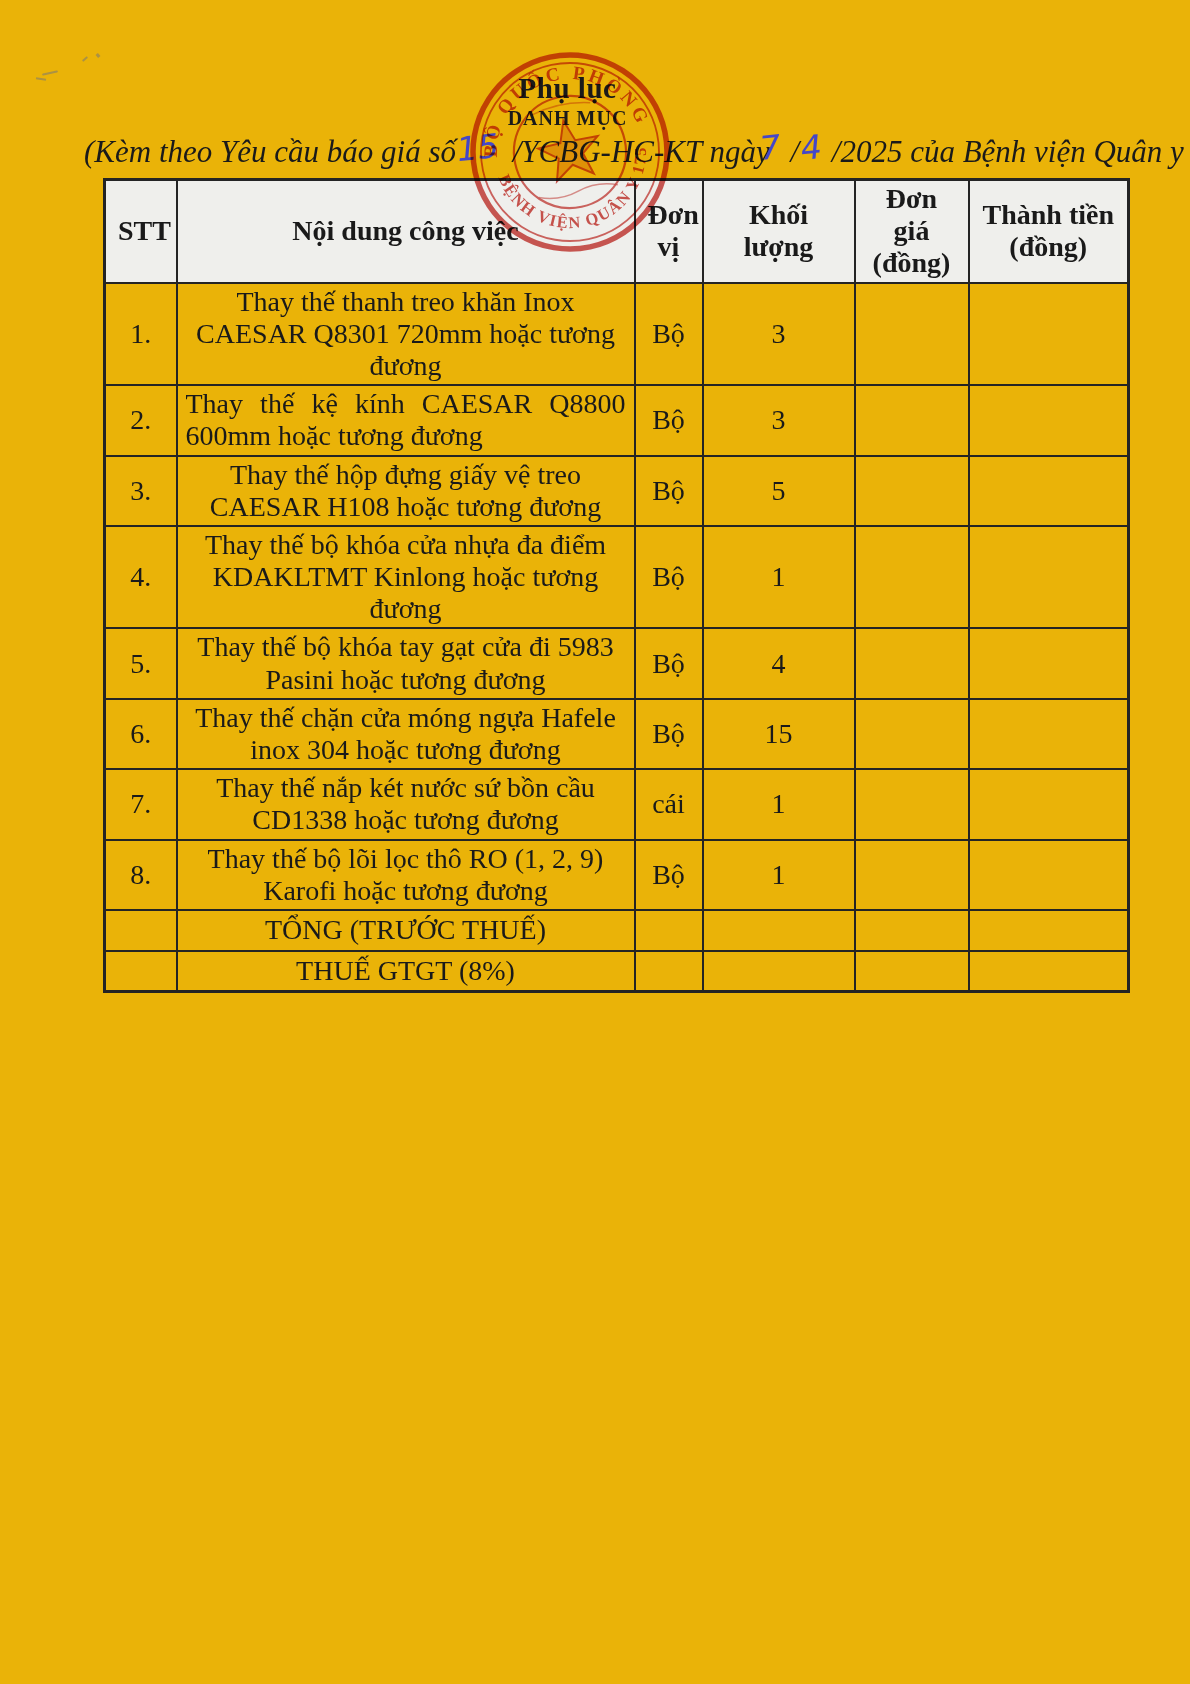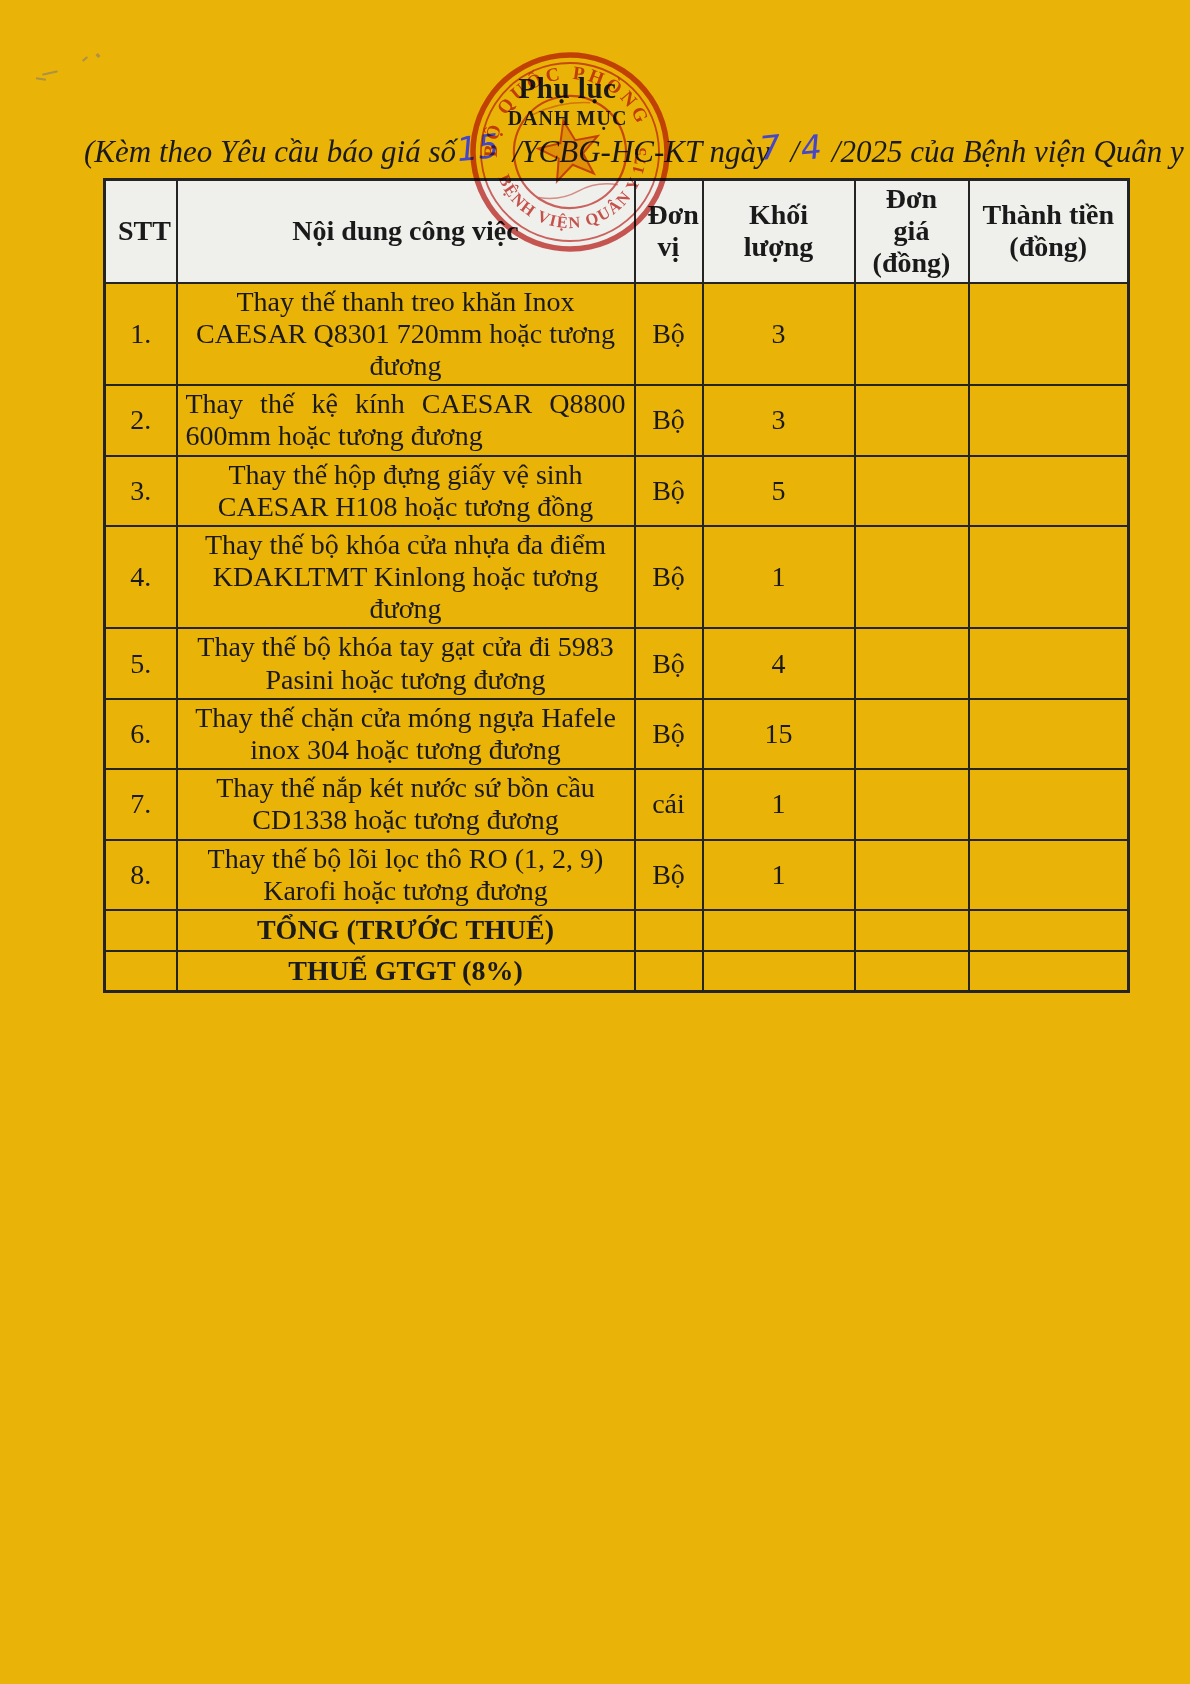--- a/index.html
+++ b/index.html
@@ -82,21 +82,21 @@
     height: 64px;
     padding: 2px 12px;
   }
   td.stt { text-align: center; }
   td.desc { text-align: center; padding-left: 10px; padding-right: 6px; }
   td.desc.just { text-align: justify; text-justify: inter-word; }
   td.unit, td.qty { text-align: center; font-family: Liberation Serif, serif; }
   tr.h3 td { height: 96px; }
   tr.h2 td { height: 64px; }
   tr.sum td { height: 41px; }
-  td.sum-label { font-weight: bold; text-align: center; }
+  td.sum-label { font-weight: normal; text-align: center; }
 
   .stamp {
     position: absolute;
     left: 446px; top: 28px;
     width: 248px; height: 248px;
     z-index: 5;
     pointer-events: none;
     mix-blend-mode: multiply;
     opacity: .88;
   }
@@ -149,21 +149,21 @@
       <tr class="h2">
         <td class="stt">2.</td>
         <td class="desc just">Thay thế kệ kính CAESAR Q8800 600mm hoặc tương đương</td>
         <td class="unit">Bộ</td>
         <td class="qty">3</td>
         <td class="price"></td>
         <td class="total"></td>
       </tr>
       <tr class="h2">
         <td class="stt">3.</td>
-        <td class="desc">Thay thế hộp đựng giấy vệ sinh CAESAR H108 hoặc tương đồng</td>
+        <td class="desc">Thay thế hộp đựng giấy vệ treo CAESAR H108 hoặc tương đương</td>
         <td class="unit">Bộ</td>
         <td class="qty">5</td>
         <td class="price"></td>
         <td class="total"></td>
       </tr>
       <tr class="h3">
         <td class="stt">4.</td>
         <td class="desc">Thay thế bộ khóa cửa nhựa đa điểm KDAKLTMT Kinlong hoặc tương đương</td>
         <td class="unit">Bộ</td>
         <td class="qty">1</td>

